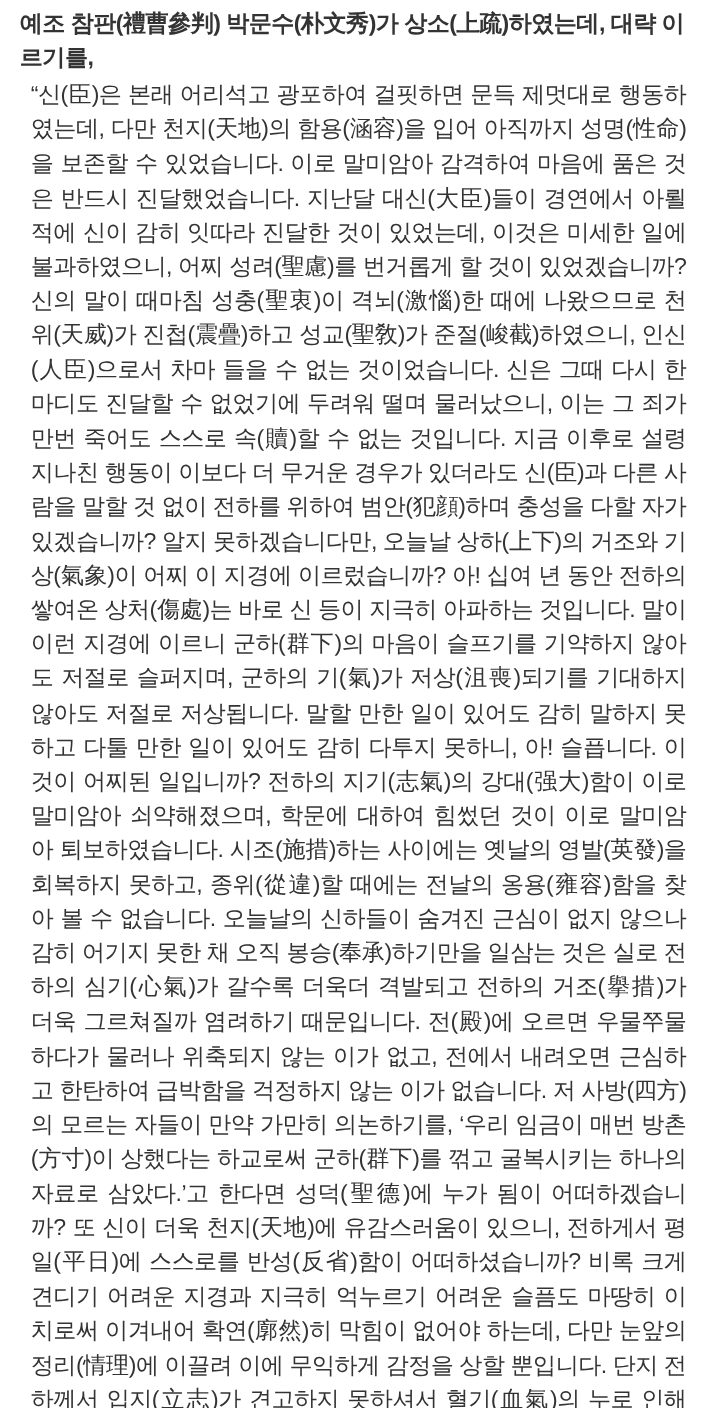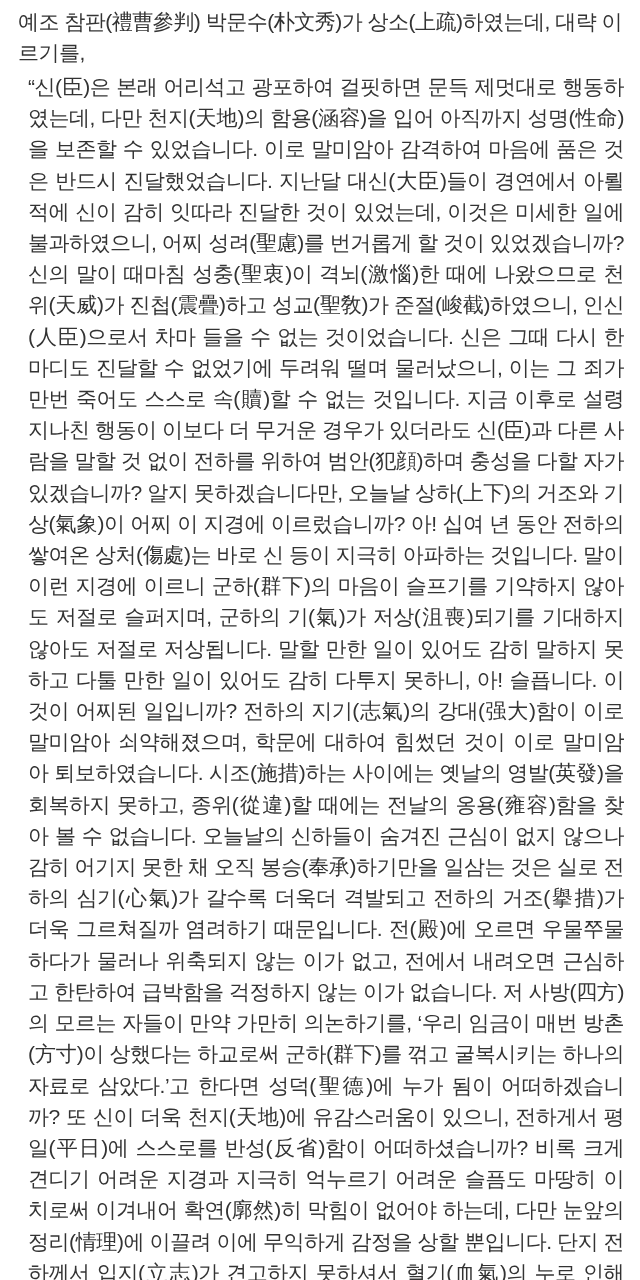--- a/index.html
+++ b/index.html
@@ -23,20 +23,21 @@
     overflow: hidden;
   }
   .doc-intro {
     margin: 0;
     font-size: 21px;
     line-height: 31px;
     letter-spacing: -0.5px;
     text-align: left;
     word-break: break-all;
     color: #333333;
+    font-weight: bold;
   }
   .doc-quote {
     margin: 3px 0 0 10px;
     font-size: 21px;
     line-height: 31.2px;
     letter-spacing: -0.5px;
     text-align: justify;
     word-break: break-all;
     color: #333333;
   }

